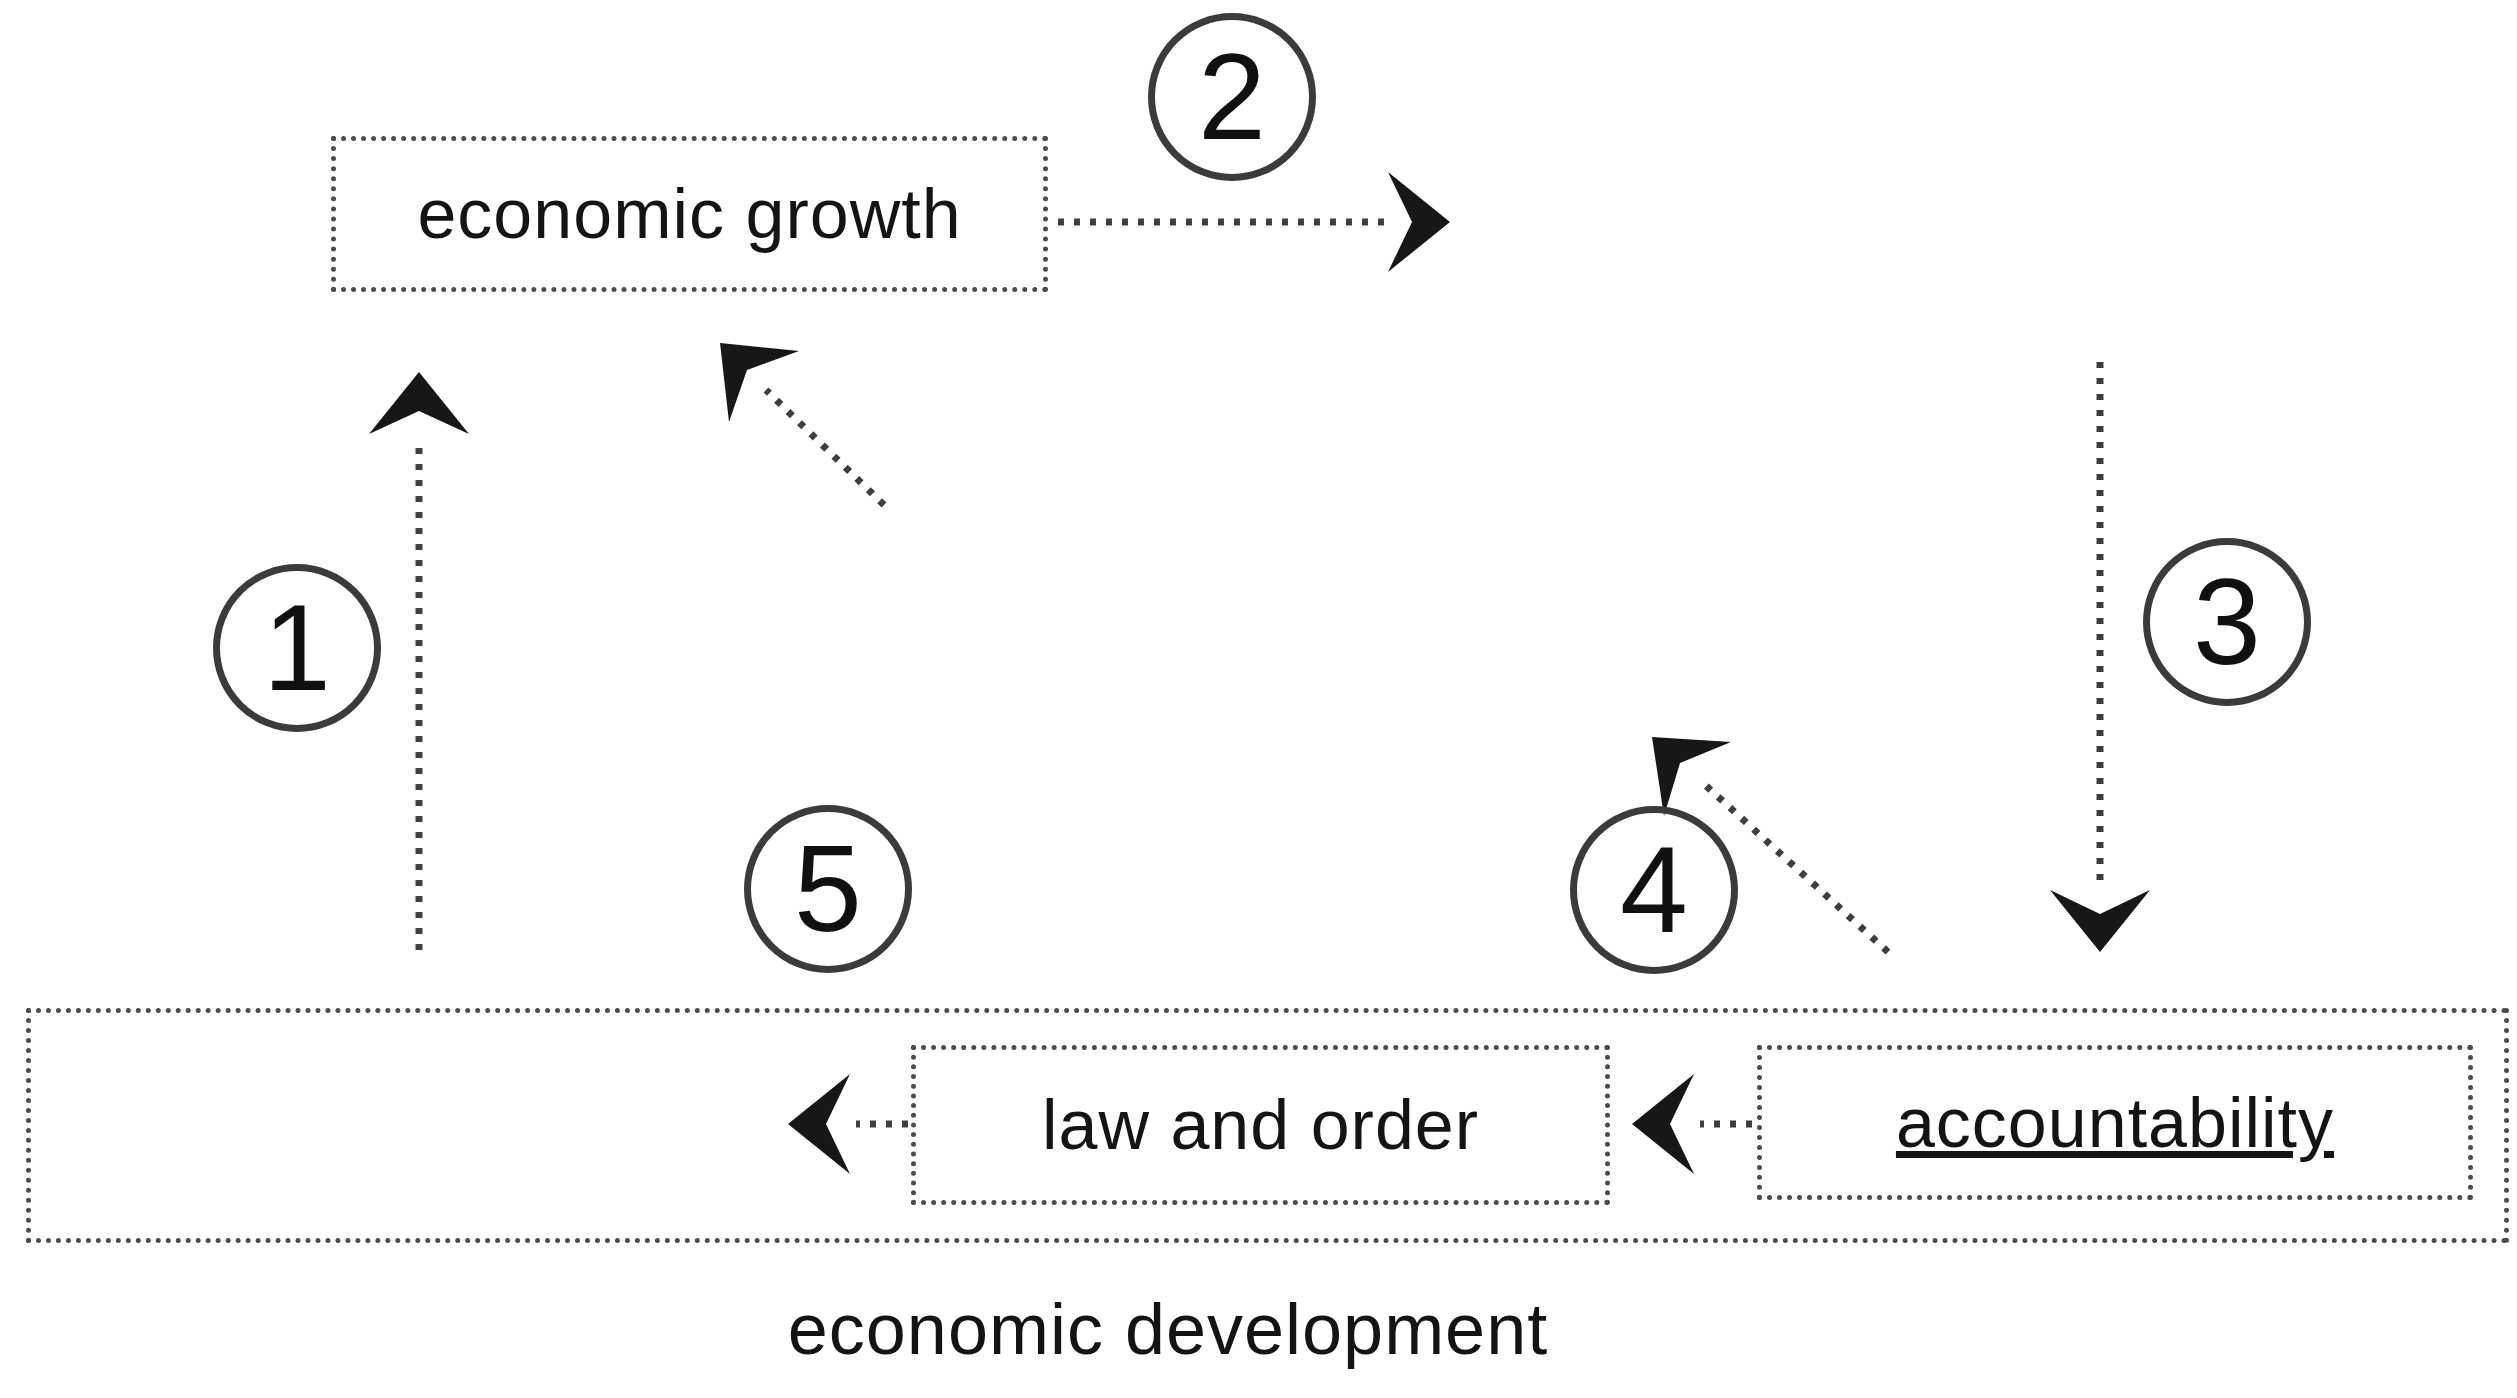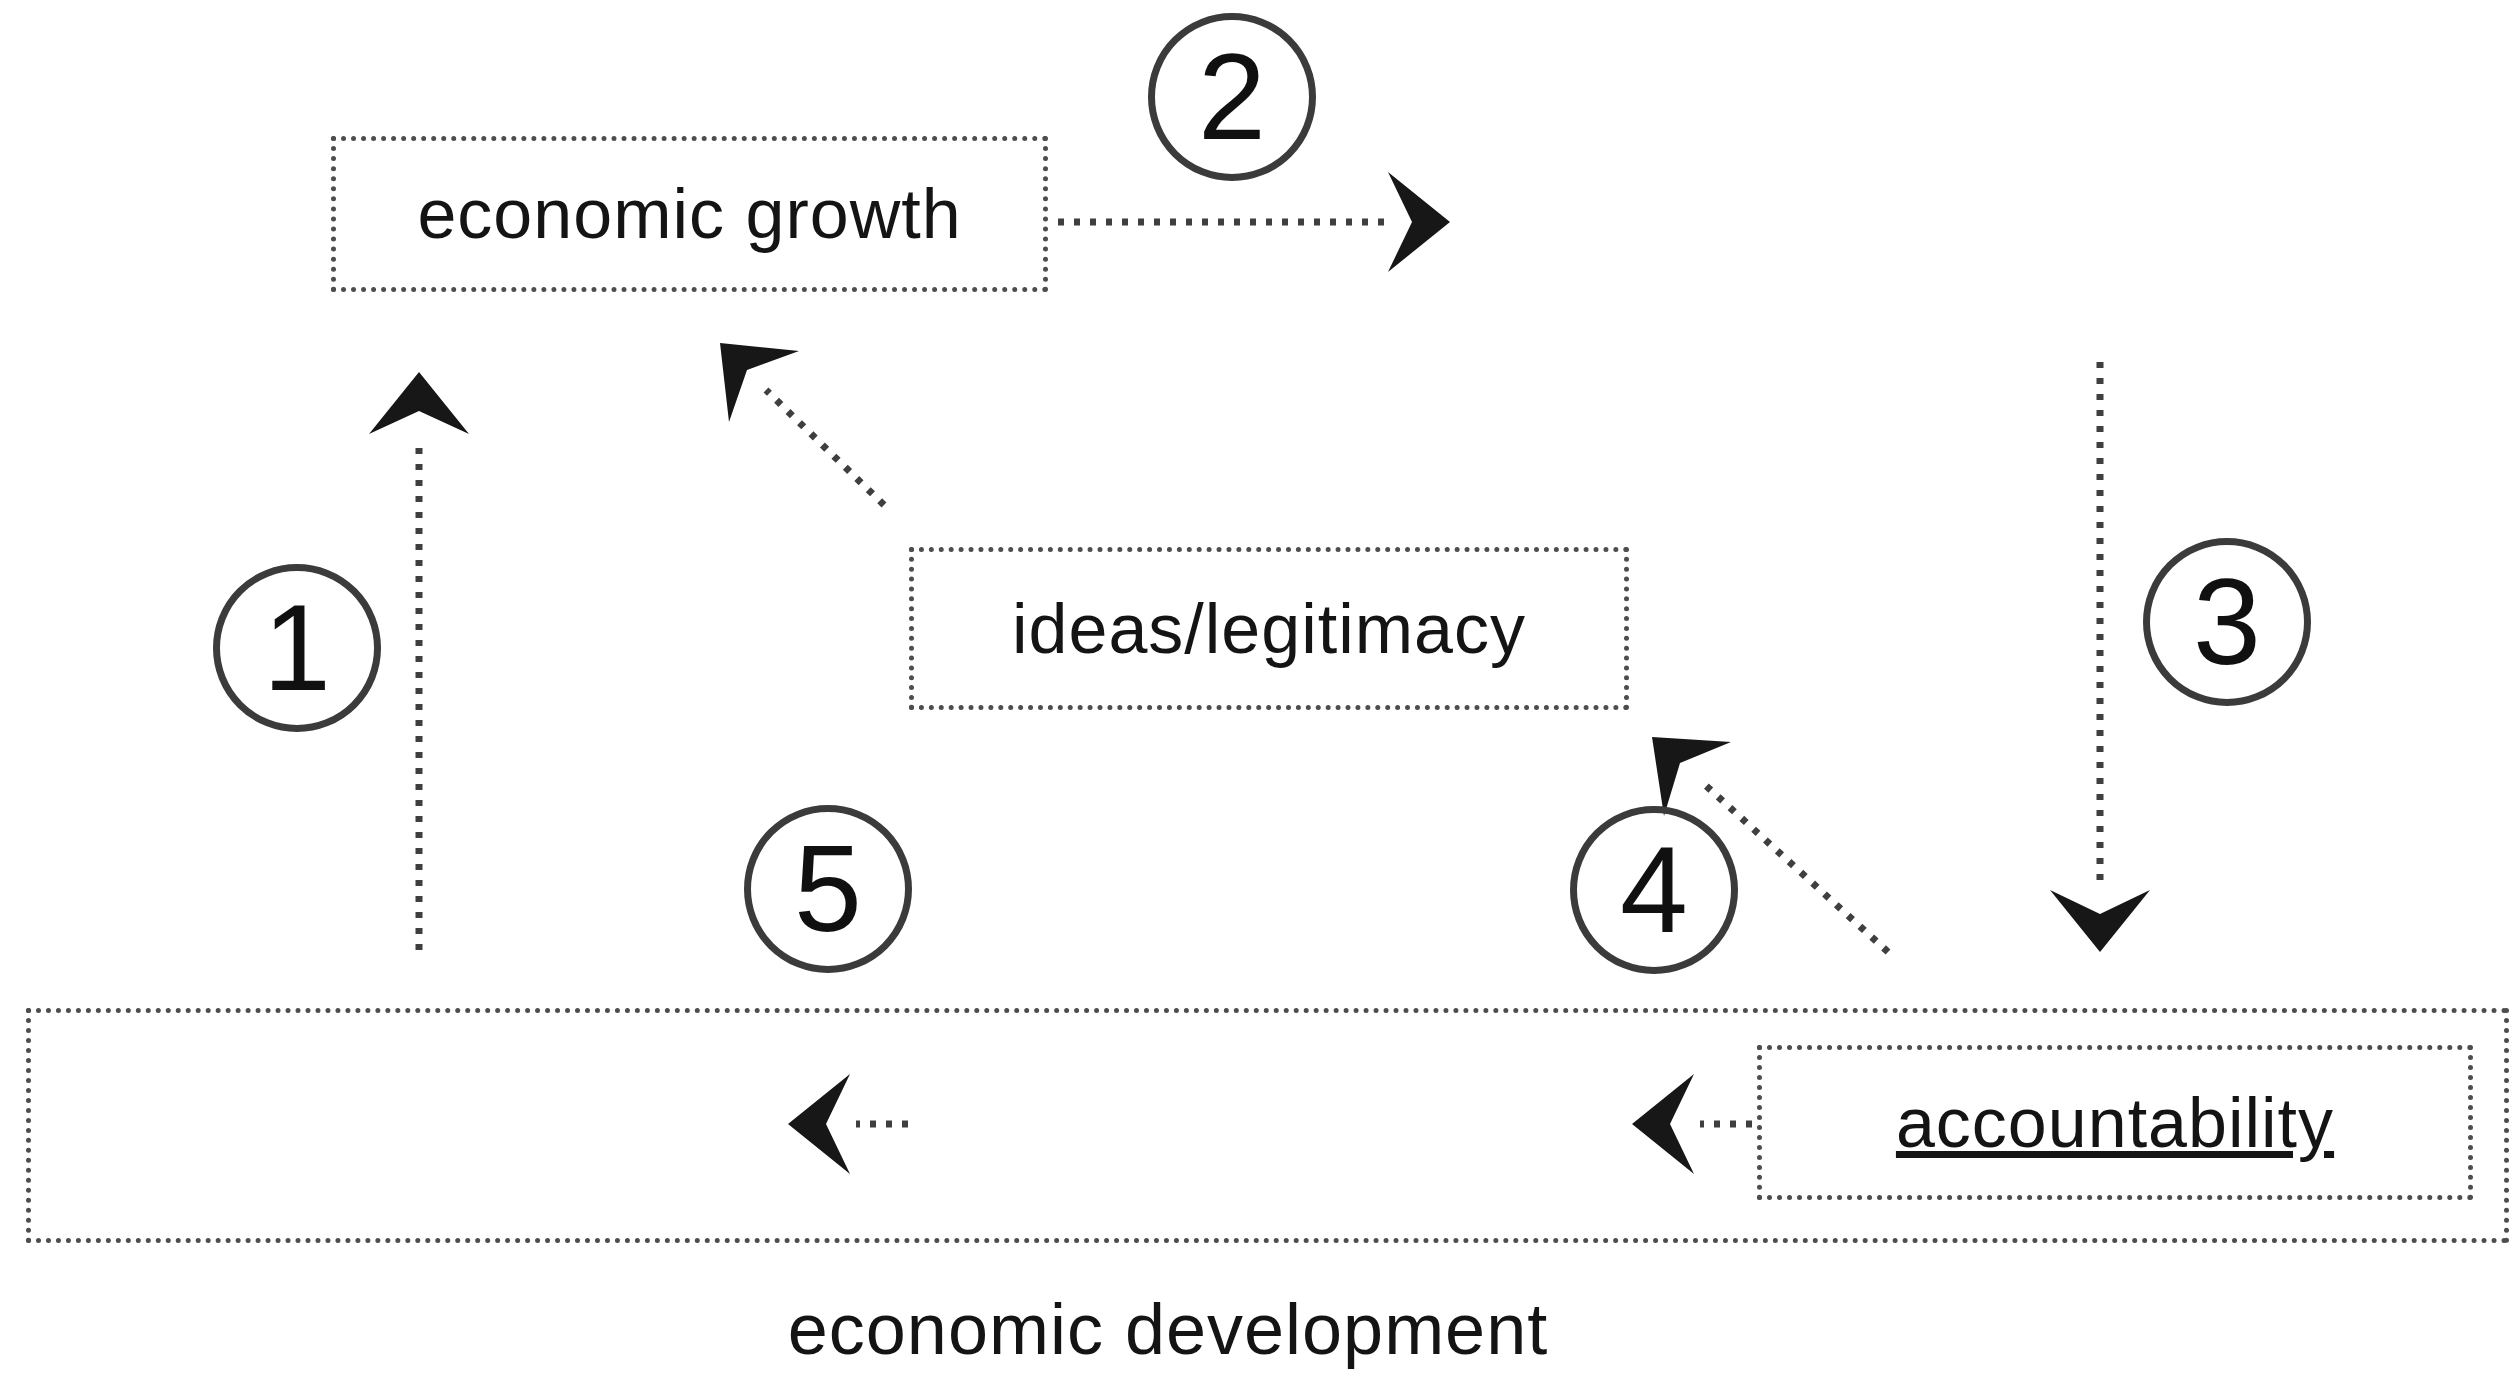--- a/index.html
+++ b/index.html
@@ -73,27 +73,27 @@
 
     <path class="dotline" d="M1752 1124 L1700 1124"></path>
     <path class="arrowhead" d="M1632,1124 L1694,1074 L1670,1124 L1694,1174 Z"></path>
   </svg>
 
   <div class="node" style="left:331px;top:136px;width:717px;height:156px;">
     <span>economic growth</span>
   </div>
 
 
-  <div class="node" style="left:909px;top:547px;width:720px;height:163px;">
-    <span>ideas/legitimacy</span>
-  </div>
 
   <div class="container-box" style="left:26px;top:1008px;width:2483px;height:235px;"></div>
 
 
+  <div class="node" style="left:911px;top:1045px;width:699px;height:160px;">
+    <span>law and order</span>
+  </div>
 
   <div class="node" style="left:1757px;top:1045px;width:716px;height:155px;text-decoration:underline;">
     <span>accountability</span>
   </div>
 
   <div class="step-circle" style="left:213px;top:564px;">
     <span>1</span>
   </div>
   <div class="step-circle" style="left:1148px;top:13px;">
     <span>2</span>

